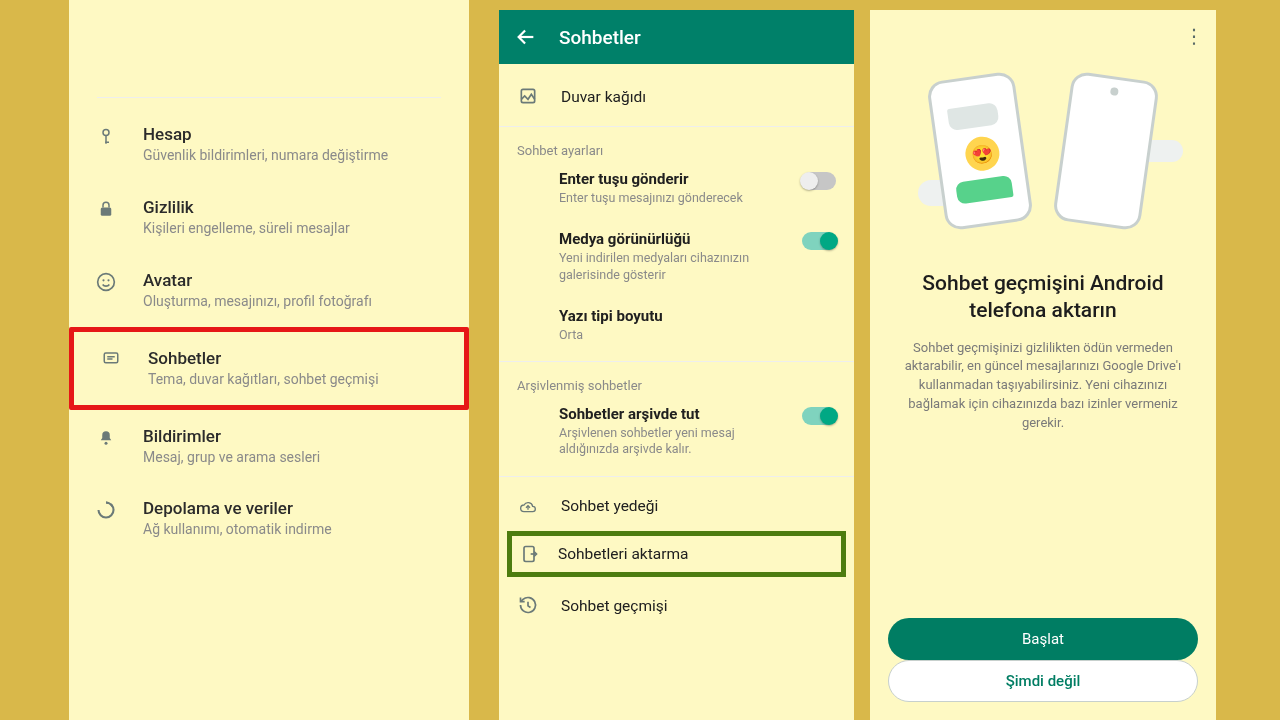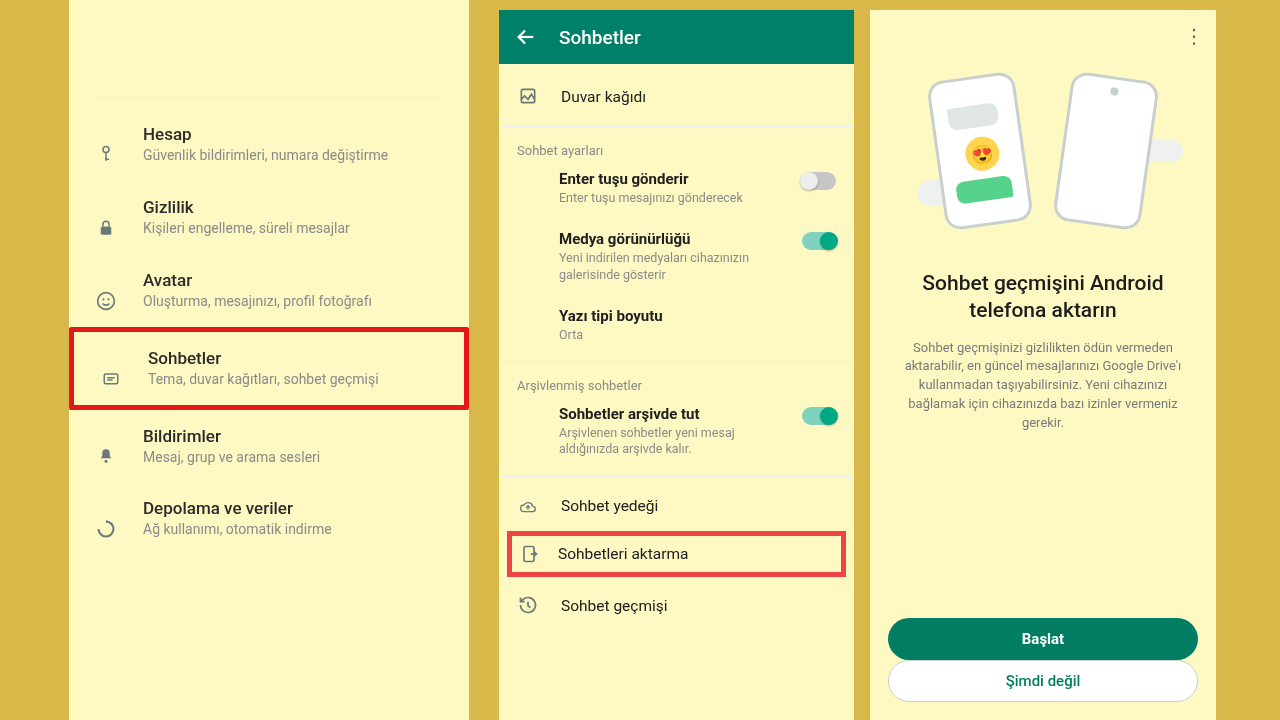--- a/index.html
+++ b/index.html
@@ -28,21 +28,21 @@
   .arrow-right {
     left: 450px; top: 50px;
     border-top: 16px solid transparent;
     border-bottom: 16px solid transparent;
     border-left: 16px solid #fff;
   }
   .p1 .top-gap { height: 98px; border-bottom: 1px solid #eee; width: 86%; margin: 0 auto; }
   .p1 .list { padding: 10px 0 0 0; }
   .row {
     display: flex;
-    align-items: flex-end;
+    align-items: flex-start;
     padding: 16px 28px 16px 24px;
     gap: 24px;
   }
   .row .ico { width: 26px; color:#6b7a78; flex: 0 0 26px; display:flex; justify-content:center; padding-top:2px;}
   .row .txt .title { font-size: 17px; color:#2b2b2b; font-weight:500; }
   .row .txt .sub   { font-size: 14px; color:#8a8a8a; margin-top:2px; line-height:1.35; }
   .highlight {
     border: 5px solid #e61717;
     border-radius: 2px;
     margin: 0;
@@ -72,21 +72,21 @@
   .toggle.off { background:#c6c6c6; }
   .toggle.on  { background:#7fd3be; }
   .toggle::after {
     content:""; position:absolute; width:18px; height:18px; border-radius:50%; top:0;
     box-shadow:0 1px 2px rgba(0,0,0,.3);
   }
   .toggle.off::after { left:-2px; background:#eeeeee; }
   .toggle.on::after  { right:-2px; background:#00a884; }
   .divider { height:1px; background:#eee; margin: 6px 0; }
   .p2 .hl2 {
-    border:5px solid #ef4444; margin:2px 8px; padding:8px 6px; display:flex; gap:18px; align-items:center;
+    border:5px solid #4d7c0f; margin:2px 8px; padding:8px 6px; display:flex; gap:18px; align-items:center;
   }
   .p2 .hl2 .ico { width:22px; color:#6b7a78; display:flex; justify-content:center;}
   
   .p3 { left: 870px; top: 10px; width: 346px; height: 710px; }
   .p3 .menu { position:absolute; right:12px; top:14px; color:#5a6b68; font-size:20px; }
   .p3 .illus { margin: 60px auto 0 auto; width: 230px; height: 170px; position:relative; }
   .phone {
     position:absolute; width:88px; height:150px; border:3px solid #c8d0ce; border-radius:16px; background:#fff;
   }
   .phone.left  { left:8px;  top:6px; transform: rotate(-8deg); }
@@ -96,21 +96,21 @@
   }
   .cloud { position:absolute; width:60px; height:26px; background:#eef1f0; border-radius:50px; }
   .heading {
     text-align:center; font-size:21px; font-weight:500; color:#1d1d1d; padding: 30px 20px 0 20px; line-height:1.3;
   }
   .desc {
     text-align:center; font-size:13px; color:#7a7a7a; padding: 14px 26px 0 26px; line-height:1.45;
   }
   .p3 .btns { position:absolute; bottom:18px; left:0; right:0; padding:0 18px; }
   .btn-primary {
-    background:#007d63; color:#fff; text-align:center; padding:12px 0; border-radius:26px; font-size:15px; font-weight:700;
+    background:#007d63; color:#fff; text-align:center; padding:12px 0; border-radius:26px; font-size:15px; font-weight:400;
   }
   .btn-secondary {
     border:1.5px solid #c7d0cd; color:#007d63; text-align:center; padding:11px 0; border-radius:26px; font-size:15px; font-weight:500; background:#fff;
   }
   svg { display:block; }
 </style>
 </head>
 <body>
 
 <div class="arrow arrow-left"></div>

